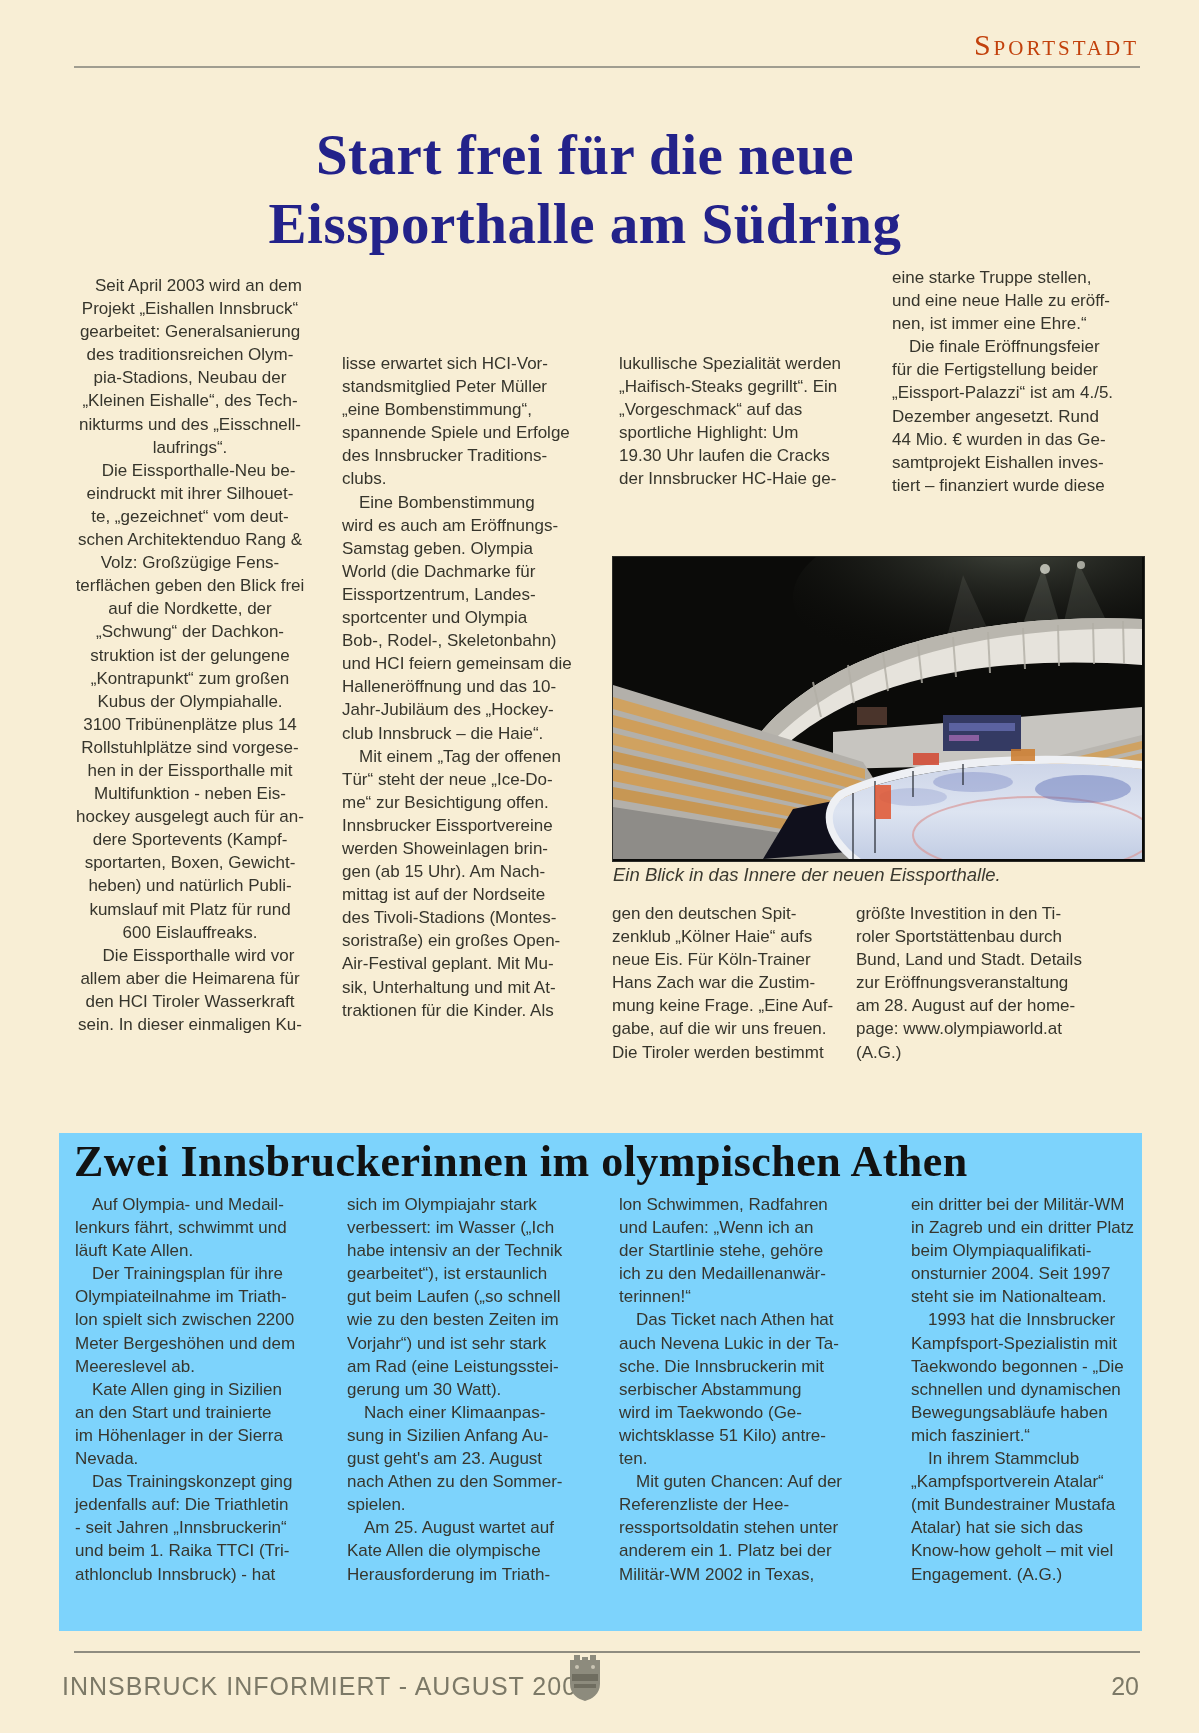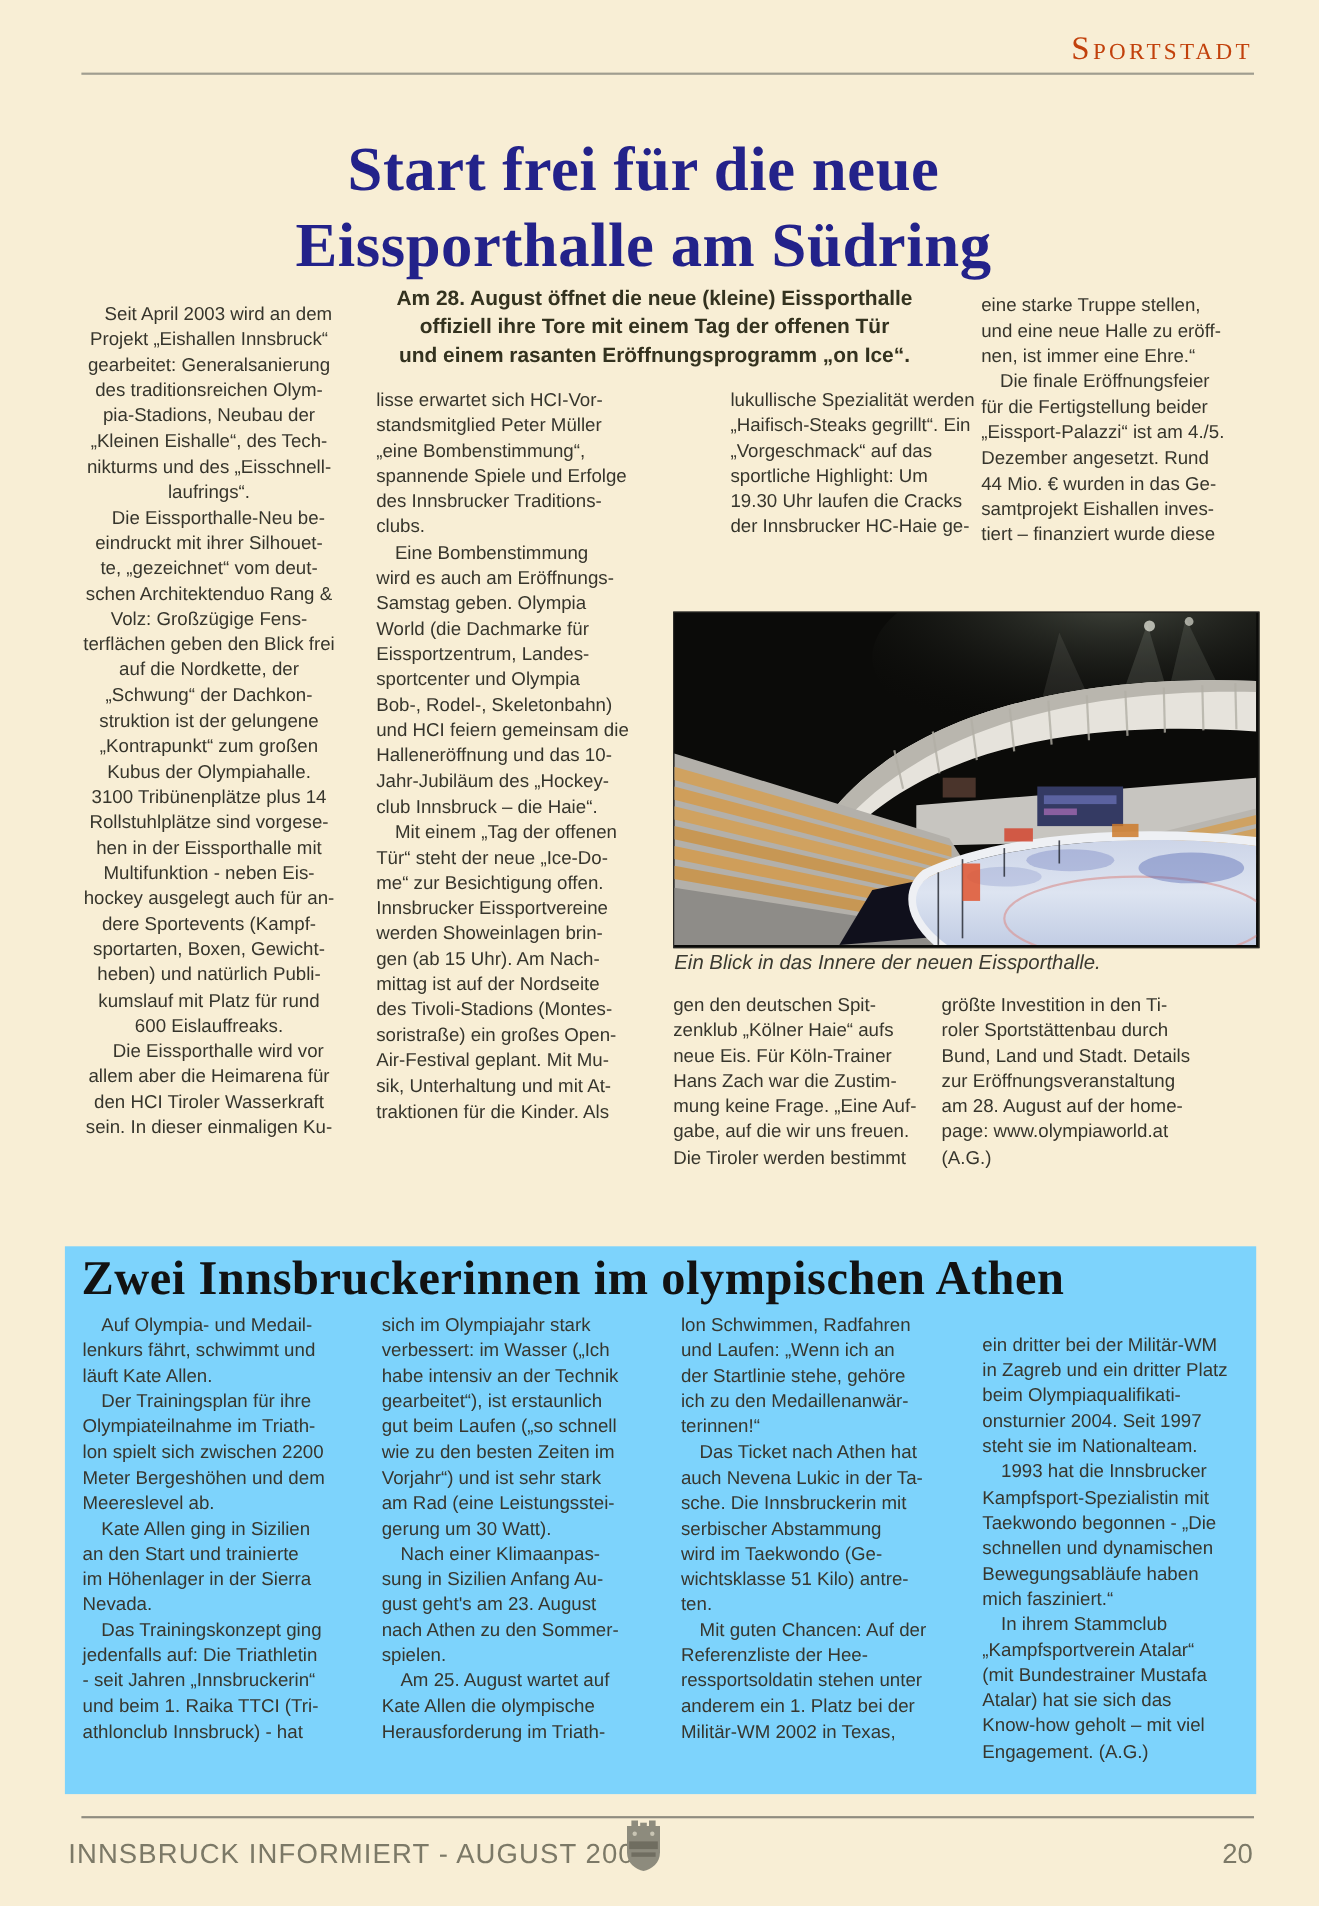--- a/index.html
+++ b/index.html
@@ -45,21 +45,21 @@
     text-align:left;
     color:#36352c;
   }
   .lead{
     position:absolute;left:322px;top:259px;width:546px;
     font-size:19px;line-height:26px;font-weight:bold;
     text-align:center;white-space:pre-line;color:#33321f;
   }
   .c1{left:62px;top:274px;width:256px;text-align:center;}
   .c2{left:342px;top:352px;width:248px;}
-  .c3t{left:619px;top:352px;width:248px;margin-left:45px;}
+  .c3t{left:619px;top:352px;width:248px;}
   .c4t{left:892px;top:266px;width:254px;}
   .c3b{left:612px;top:902px;width:240px;}
   .c4b{left:856px;top:902px;width:290px;}
   
   .arena{
     position:absolute;left:612px;top:556px;width:531px;height:304px;
     border:1px solid #2c2c28;
     background:#0b0b09;
   }
   .caption{
@@ -78,21 +78,21 @@
     color:#121212;letter-spacing:0.5px;
   }
   .pcol{
     position:absolute;top:60px;
     font-size:17px;line-height:23.1px;
     white-space:pre-line;color:#37362e;
   }
   .p1{left:16px;width:250px;}
   .p2{left:288px;width:250px;}
   .p3{left:560px;width:240px;}
-  .p4{left:834px;width:250px;margin-top:18px;}
+  .p4{left:852px;width:250px;}
   
   .footer-rule{
     position:absolute;left:74px;top:1651px;width:1066px;height:0;
     border-top:2px solid #8f8c80;
   }
   .footer-left{
     position:absolute;left:62px;top:1672px;
     font-size:25px;letter-spacing:1px;color:#7c7967;
   }
   .footer-page{
@@ -107,23 +107,20 @@
 <body>
 
 <div class="page">
 
   <div class="kicker">Sportstadt</div>
   <div class="header-rule"></div>
 
   <h1 class="headline">Start frei für die neue
 Eissporthalle am Südring</h1>
 
-  <div class="lead">Am 28. August öffnet die neue (kleine) Eissporthalle
-offiziell ihre Tore mit einem Tag der offenen Tür
-und einem rasanten Eröffnungsprogramm „on Ice“.</div>
 
   <div class="coltext c1"> Seit April 2003 wird an dem
 Projekt „Eishallen Innsbruck“
 gearbeitet: Generalsanierung
 des traditionsreichen Olym-
 pia-Stadions, Neubau der
 „Kleinen Eishalle“, des Tech-
 nikturms und des „Eisschnell-
 laufrings“.
  Die Eissporthalle-Neu be-

